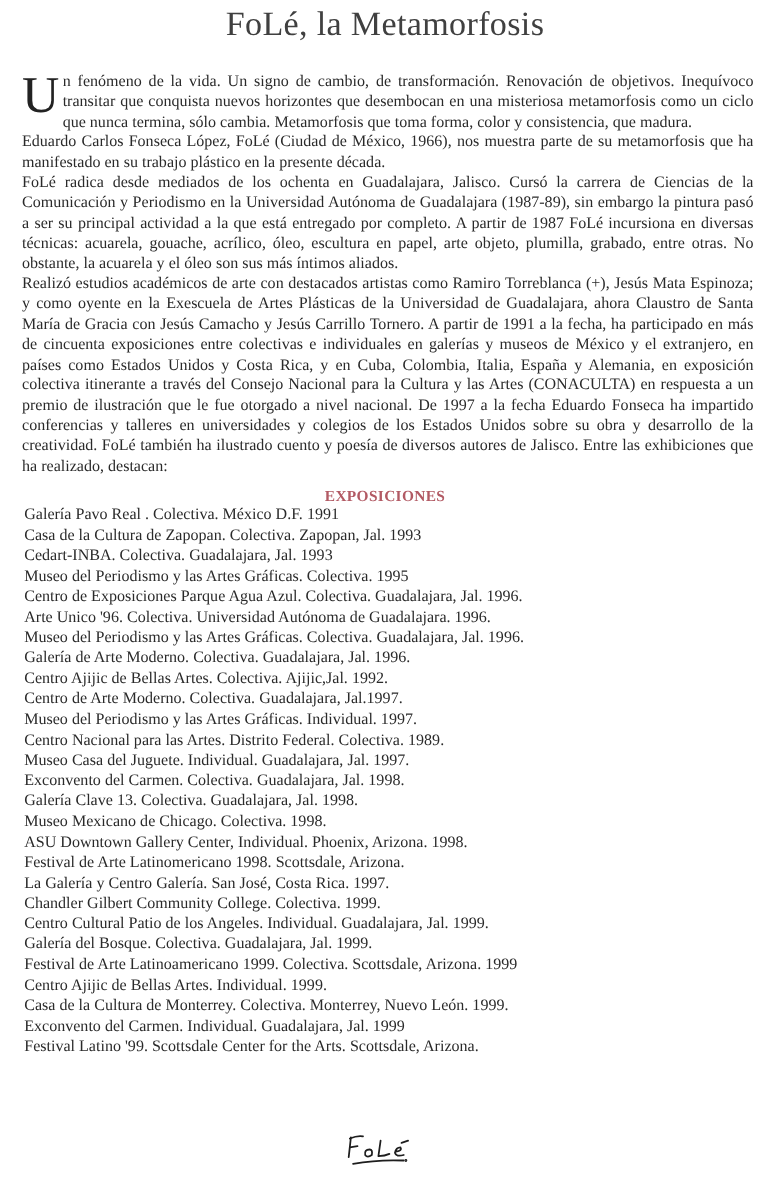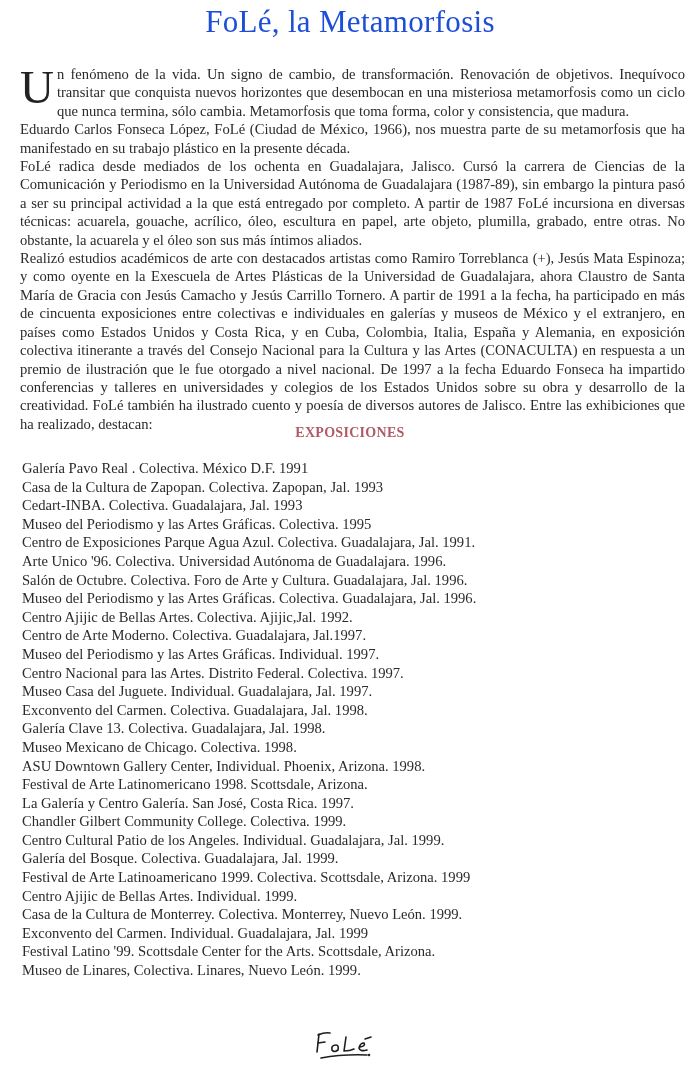--- a/index.html
+++ b/index.html
@@ -3,34 +3,34 @@
 <meta charset="utf-8">
 <style>
   html, body { margin: 0; padding: 0; background: #ffffff; }
   body {
     width: 700px; height: 1082px; overflow: hidden; position: relative;
     font-family: "Liberation Serif", "DejaVu Serif", serif;
     color: #2a2a2a;
   }
   .title {
     position: absolute; left: 0; top: 4px; width: 700px;
-    text-align: center; font-size: 31px; color: #1d4ed8; font-weight: normal;
+    text-align: center; font-size: 31px; color: #404040; font-weight: normal;
     letter-spacing: 0.3px; margin: 0;
   }
   .body-text {
     position: absolute; left: 20px; top: 65px; width: 665px;
     font-size: 14.6px; line-height: 18.4px; text-align: justify;
   }
   .body-text p { margin: 0; }
   .dropcap {
     float: left; font-size: 47px; line-height: 36px; margin: 2px 3px 0 0;
     color: #222; padding-top: 2px;
   }
   .section-heading {
-    position: absolute; left: 0; top: 425px; width: 700px; text-align: center;
+    position: absolute; left: 0; top: 444px; width: 700px; text-align: center;
     font-size: 14px; color: #b25a64; letter-spacing: 0.3px; margin: 0;
   }
   .exhibitions {
     position: absolute; left: 22px; top: 459px; width: 660px; margin: 0; padding: 0;
     list-style: none; font-size: 14.6px; line-height: 18.6px;
   }
   .exhibitions li { margin: 0; padding: 0; white-space: nowrap; }
   .signature {
     position: absolute; left: 313px; top: 1028px; width: 80px; height: 36px;
   }
@@ -47,44 +47,43 @@
   <p>Realizó estudios académicos de arte con destacados artistas como Ramiro Torreblanca (+), Jesús Mata Espinoza; y como oyente en la Exescuela de Artes Plásticas de la Universidad de Guadalajara, ahora Claustro de Santa María de Gracia con Jesús Camacho y Jesús Carrillo Tornero. A partir de 1991 a la fecha, ha participado en más de cincuenta exposiciones entre colectivas e individuales en galerías y museos de México y el extranjero, en países como Estados Unidos y Costa Rica, y en Cuba, Colombia, Italia, España y Alemania, en exposición colectiva itinerante a través del Consejo Nacional para la Cultura y las Artes (CONACULTA) en respuesta a un premio de ilustración que le fue otorgado a nivel nacional. De 1997 a la fecha Eduardo Fonseca ha impartido conferencias y talleres en universidades y colegios de los Estados Unidos sobre su obra y desarrollo de la creatividad. FoLé también ha ilustrado cuento y poesía de diversos autores de Jalisco. Entre las exhibiciones que ha realizado, destacan:</p>
 </div>
 
 <h2 class="section-heading">EXPOSICIONES</h2>
 
 <ul class="exhibitions">
   <li>Galería Pavo Real . Colectiva. México D.F. 1991</li>
   <li>Casa de la Cultura de Zapopan. Colectiva. Zapopan, Jal. 1993</li>
   <li>Cedart-INBA. Colectiva. Guadalajara, Jal. 1993</li>
   <li>Museo del Periodismo y las Artes Gráficas. Colectiva. 1995</li>
-  <li>Centro de Exposiciones Parque Agua Azul. Colectiva. Guadalajara, Jal. 1991.</li>
+  <li>Centro de Exposiciones Parque Agua Azul. Colectiva. Guadalajara, Jal. 1996.</li>
   <li>Arte Unico '96. Colectiva. Universidad Autónoma de Guadalajara. 1996.</li>
-  <li>Salón de Octubre. Colectiva. Foro de Arte y Cultura. Guadalajara, Jal. 1996.</li>
   <li>Museo del Periodismo y las Artes Gráficas. Colectiva. Guadalajara, Jal. 1996.</li>
+  <li>Galería de Arte Moderno. Colectiva. Guadalajara, Jal. 1996.</li>
   <li>Centro Ajijic de Bellas Artes. Colectiva. Ajijic,Jal. 1992.</li>
   <li>Centro de Arte Moderno. Colectiva. Guadalajara, Jal.1997.</li>
   <li>Museo del Periodismo y las Artes Gráficas. Individual. 1997.</li>
-  <li>Centro Nacional para las Artes. Distrito Federal. Colectiva. 1997.</li>
+  <li>Centro Nacional para las Artes. Distrito Federal. Colectiva. 1989.</li>
   <li>Museo Casa del Juguete. Individual. Guadalajara, Jal. 1997.</li>
   <li>Exconvento del Carmen. Colectiva. Guadalajara, Jal. 1998.</li>
   <li>Galería Clave 13. Colectiva. Guadalajara, Jal. 1998.</li>
   <li>Museo Mexicano de Chicago. Colectiva. 1998.</li>
   <li>ASU Downtown Gallery Center, Individual. Phoenix, Arizona. 1998.</li>
   <li>Festival de Arte Latinomericano 1998. Scottsdale, Arizona.</li>
   <li>La Galería y Centro Galería. San José, Costa Rica. 1997.</li>
   <li>Chandler Gilbert Community College. Colectiva. 1999.</li>
   <li>Centro Cultural Patio de los Angeles. Individual. Guadalajara, Jal. 1999.</li>
   <li>Galería del Bosque. Colectiva. Guadalajara, Jal. 1999.</li>
   <li>Festival de Arte Latinoamericano 1999. Colectiva. Scottsdale, Arizona. 1999</li>
   <li>Centro Ajijic de Bellas Artes. Individual. 1999.</li>
   <li>Casa de la Cultura de Monterrey. Colectiva. Monterrey, Nuevo León. 1999.</li>
   <li>Exconvento del Carmen. Individual. Guadalajara, Jal. 1999</li>
   <li>Festival Latino '99. Scottsdale Center for the Arts. Scottsdale, Arizona.</li>
-  <li>Museo de Linares, Colectiva. Linares, Nuevo León. 1999.</li>
 </ul>
 
 <svg class="signature" viewBox="0 0 80 36">
   <g fill="none" stroke="#1e1e1e" stroke-width="1.6" stroke-linecap="round" stroke-linejoin="round">
     <path d="M6 6 L4 24"></path>
     <path d="M5 7 Q12 4 17 5"></path>
     <path d="M5 15 L12 14"></path>
     <path d="M23 17 Q18 17 19 22 Q21 25 25 22 Q26 17 23 17"></path>
     <path d="M33 9 L31 23 Q37 23 41 21"></path>
     <path d="M47 19 Q53 18 51 15 Q47 15 46 20 Q47 24 54 22"></path>

